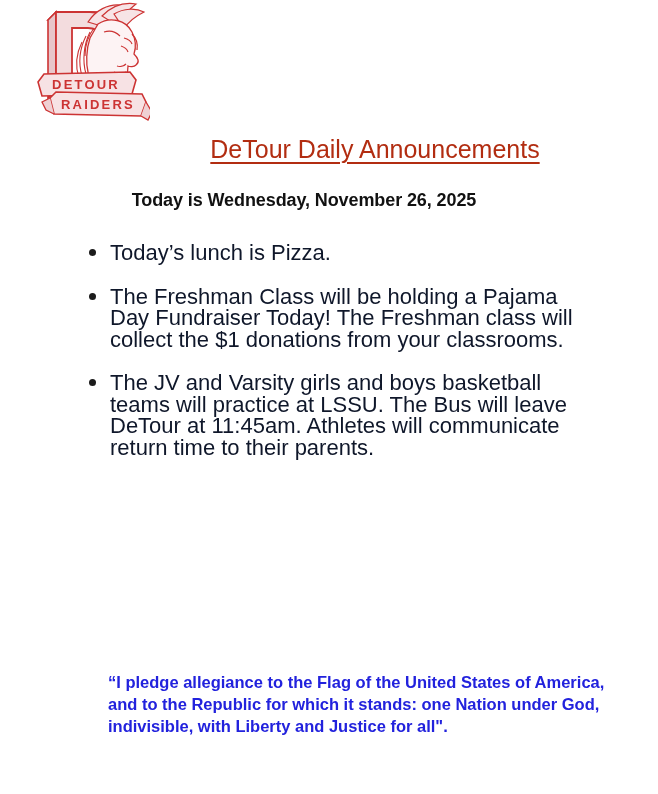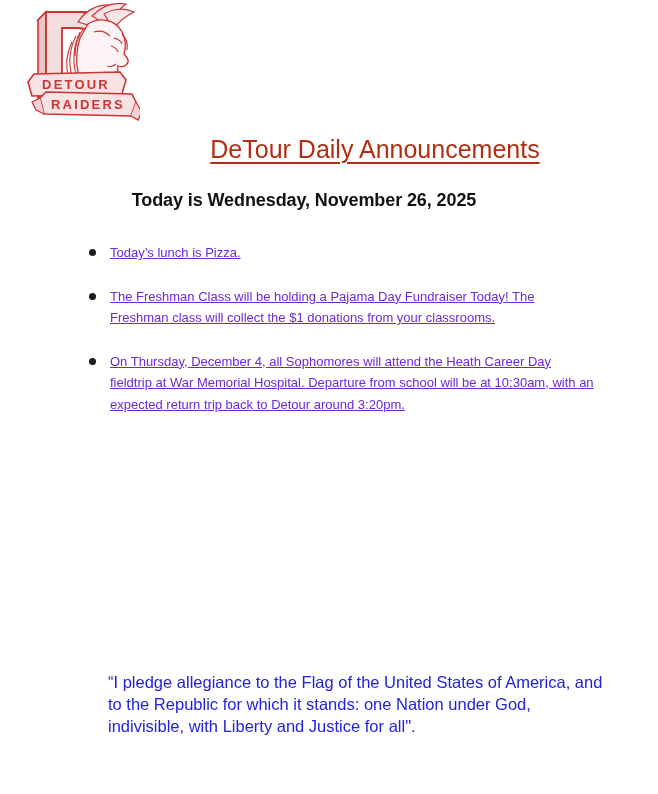--- a/index.html
+++ b/index.html
@@ -12,21 +12,21 @@
     height: 794px;
     position: relative;
     font-family: "Liberation Sans", sans-serif;
     color: #000000;
     overflow: hidden;
   }
 
   
   #logo {
     position: absolute;
-    left: 18px;
+    left: 28px;
     top: 2px;
     width: 122px;
     height: 124px;
     text-decoration: underline;
   }
   #logo svg { display: block; width: 122px; height: 124px; }
 
   
   #title {
     position: absolute;
@@ -66,25 +66,24 @@
     left: 86px;
     top: 242px;
     width: 510px;
     margin: 0;
     padding: 0;
     list-style: none;
   }
   .ann-item {
     position: relative;
     padding-left: 24px;
-    font-size: 13px;
+    font-size: 22px;
     line-height: 21.5px;
-    color: #6d28d9;
+    color: #0f172a;
     margin-bottom: 22px;
-    text-decoration: underline;
   }
   .ann-item.tight { }
   .ann-bullet {
     position: absolute;
     left: 3px;
     top: 7px;
     width: 7px;
     height: 7px;
     border-radius: 50%;
     background: #1b1b1b;
@@ -96,21 +95,21 @@
   }
 
   
   #pledge {
     position: absolute;
     left: 108px;
     top: 671px;
     width: 500px;
     color: #2222DD;
     font-size: 16.5px;
-    font-weight: normal;
+    font-weight: bold;
     line-height: 22px;
   }
 </style>
 </head>
 <body>
 
 <div id="logo">
   <svg viewBox="0 0 122 124" xmlns="http://www.w3.org/2000/svg">
 
     <g>
@@ -171,17 +170,17 @@
   <li class="ann-item">
     <span class="ann-bullet"></span>
     <span class="ann-text">Today’s lunch is Pizza.</span>
   </li>
   <li class="ann-item tight">
     <span class="ann-bullet"></span>
     <span class="ann-text">The Freshman Class will be holding a Pajama Day Fundraiser Today! The Freshman class will collect the $1 donations from your classrooms.</span>
   </li>
   <li class="ann-item">
     <span class="ann-bullet"></span>
-    <span class="ann-text">On Thursday, December 4, all Sophomores will attend the Heath Career Day fieldtrip at War Memorial Hospital. Departure from school will be at 10:30am, with an expected return trip back to Detour around 3:20pm.</span>
+    <span class="ann-text">The JV and Varsity girls and boys basketball teams will practice at LSSU. The Bus will leave DeTour at 11:45am. Athletes will communicate return time to their parents.</span>
   </li>
 </ul>
 
 <div id="pledge">“I pledge allegiance to the Flag of the United States of America, and to the Republic for which it stands: one Nation under God, indivisible, with Liberty and Justice for all".</div>
 
 </body></html>

